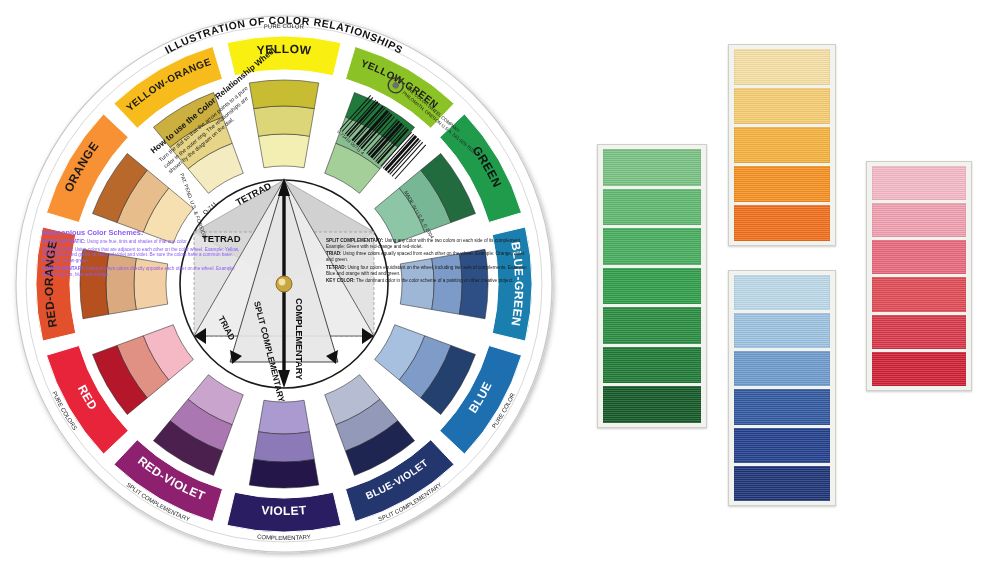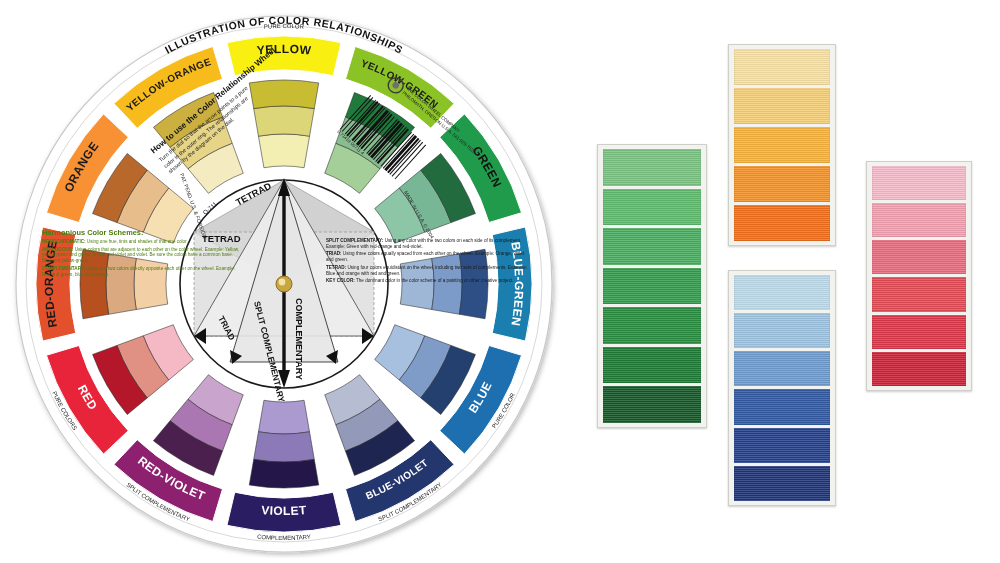--- a/index.html
+++ b/index.html
@@ -212,21 +212,21 @@
         <text class="wheel-text" x="150" y="120" font-size="8.2">How to use the Color Relationship Wheel</text>
         <foreignObject x="150" y="126" width="118" height="64">
           <div xmlns="http://www.w3.org/1999/xhtml" style="font-family:'Liberation Sans',sans-serif;font-size:5.6px;line-height:1.35;color:#222;">Turn the dial so that the arrow points to a pure color in the outer ring. The relationships are shown by the diagram on the dial.</div>
         </foreignObject>
         <text class="tiny-text" x="150" y="200" font-size="6">Q-711</text>
       </g>
 
       <text class="tiny-text" x="172" y="168" font-size="5.2" transform="rotate(70 172 168)">PAT. PEND.  U.S. &amp; FOREIGN</text>
 
       <foreignObject x="34" y="222" width="200" height="110">
-        <div xmlns="http://www.w3.org/1999/xhtml" style="font-family:'Liberation Sans',sans-serif;color:#4d7c0f;">
+        <div xmlns="http://www.w3.org/1999/xhtml" style="font-family:'Liberation Sans',sans-serif;color:#8b5cf6;">
           <div style="font-size:7.4px;font-weight:bold;margin-bottom:2px;">Harmonious Color Schemes:</div>
           <div id="schemes-left" style="font-size:4.6px;line-height:1.25;">
               <p style="margin:0 0 2px 0;"><b>MONOCHROMATIC:</b> <span>Using one hue, tints and shades of that one color.</span></p>
               <p style="margin:0 0 2px 0;"><b>ANALOGOUS:</b> <span>Using colors that are adjacent to each other on the color wheel. Example: Yellow, yellow-green and green, or red, red-violet and violet. Be sure the colors have a common base. Blue and yellow-green.</span></p>
               <p style="margin:0 0 2px 0;"><b>COMPLEMENTARY:</b> <span>Using any two colors directly opposite each other on the wheel. Example: Red and green, blue and orange.</span></p>
             </div>
         </div>
       </foreignObject>
 
       <foreignObject x="318" y="232" width="204" height="100">

